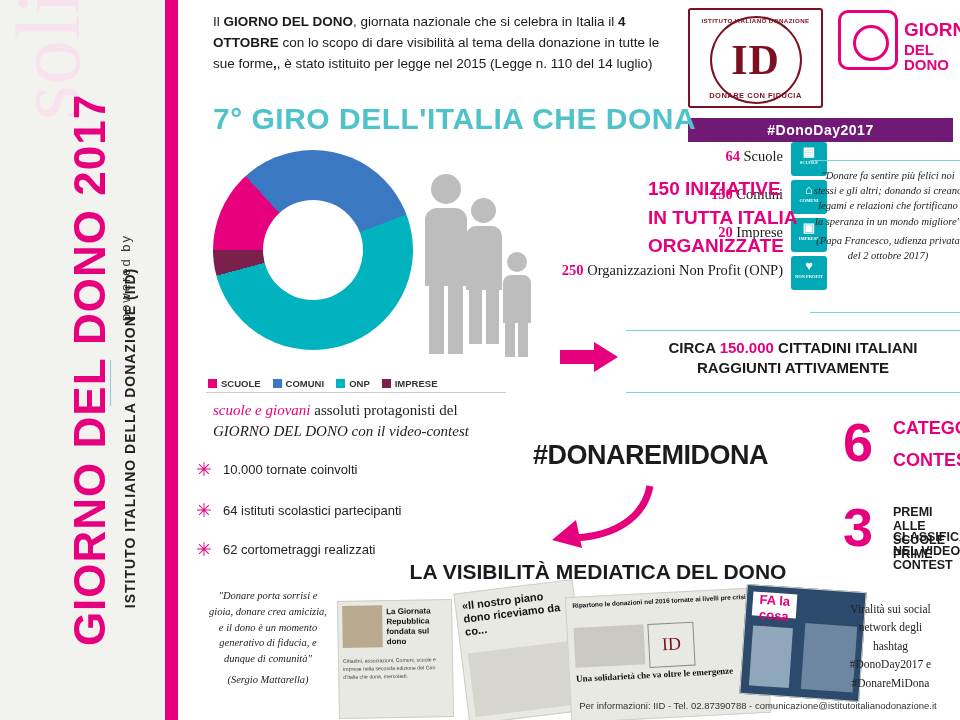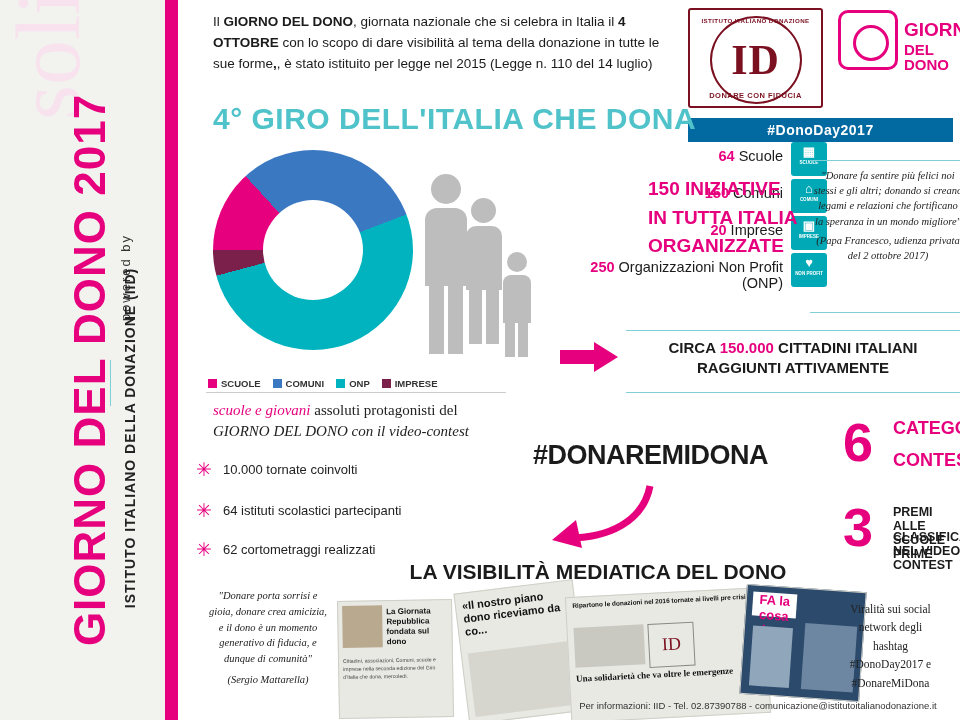--- a/index.html
+++ b/index.html
@@ -92,21 +92,21 @@
     border:3px solid #e6007e; border-radius:10px;
   }
   #gdd-logo .mark:after{
     content:""; position:absolute; left:12px; top:12px; width:30px;height:30px;
     border:3px solid #e6007e; border-radius:50%;
   }
   #gdd-logo .l1 { position:absolute; left:68px; top:12px; font-size:19px; font-weight:bold; line-height:1; }
   #gdd-logo .l2 { position:absolute; left:68px; top:34px; font-size:15px; font-weight:bold; line-height:1; }
   #hashtag-bar {
     position:absolute; left:0px; top:110px; width:265px; height:24px;
-    background:#0369a1; color:#fff; font-size:14px; font-weight:bold;
+    background:#701a75; color:#fff; font-size:14px; font-weight:bold;
     display:flex; align-items:center; justify-content:center; letter-spacing:.5px;
   }
 
   
   #giro-title {
     position:absolute; left:35px; top:102px; width:500px;
     font-size:30px; font-weight:bold; color:#4fc3c9; letter-spacing:.5px;
   }
 
   
@@ -127,21 +127,21 @@
   #legend .sw { width:9px; height:9px; display:inline-block; }
   #legend-line { position:absolute; left:28px; top:392px; width:300px; height:1px; background:#ccc; }
 
   
   #people { position:absolute; left:245px; top:160px; width:130px; height:200px; }
   .person { position:absolute; background:#bdbdbd; }
   .p-head { border-radius:50%; }
 
   
   #stats { position:absolute; left:375px; top:148px; width:230px; }
-  .stat-row { font-size:14.5px; text-align:right; margin-bottom:21px; color:#1b1b1b; position:relative; }
+  .stat-row { font-size:14.5px; text-align:right; margin-bottom:21px; color:#1b1b1b; position:relative;font-family:Liberation Serif, serif; }
   .stat-row b { color:#e6007e; font-weight:bold; }
   .stat-ico {
     position:absolute; right:-44px; top:-6px; width:36px; height:34px;
     background:#00a9b5; border-radius:3px; color:#fff;
     font-size:4.5px; text-align:center; padding-top:18px; font-weight:bold;
   }
   .stat-ico .gl { position:absolute; left:0; top:2px; width:100%; font-size:13px; }
 
   
   #iniziative {
@@ -258,21 +258,21 @@
       <div class="bot-t">DONARE CON FIDUCIA</div>
     </div>
     <div id="gdd-logo">
       <div class="mark"></div>
       <div class="l1">GIORNO</div>
       <div class="l2">DEL DONO</div>
     </div>
     <div id="hashtag-bar">#DonoDay2017</div>
   </div>
 
-  <div id="giro-title">4° GIRO DELL'ITALIA CHE DONA</div>
+  <div id="giro-title">7° GIRO DELL'ITALIA CHE DONA</div>
 
   <div id="donut-wrap">
     <div id="donut" style="background: conic-gradient(from -90deg, rgb(230, 0, 126) 0deg, rgb(230, 0, 126) 47.6deg, rgb(59, 120, 194) 47.6deg, rgb(59, 120, 194) 159.17deg, rgb(0, 179, 191) 159.17deg, rgb(0, 179, 191) 345.12deg, rgb(123, 31, 75) 345.12deg, rgb(123, 31, 75) 360deg);">
       <div class="hole"></div>
     </div>
   </div>
   <div id="legend-line"></div>
   <div id="legend">
       <div class="it">
         <span class="sw" style="background: rgb(230, 0, 126);"></span>

